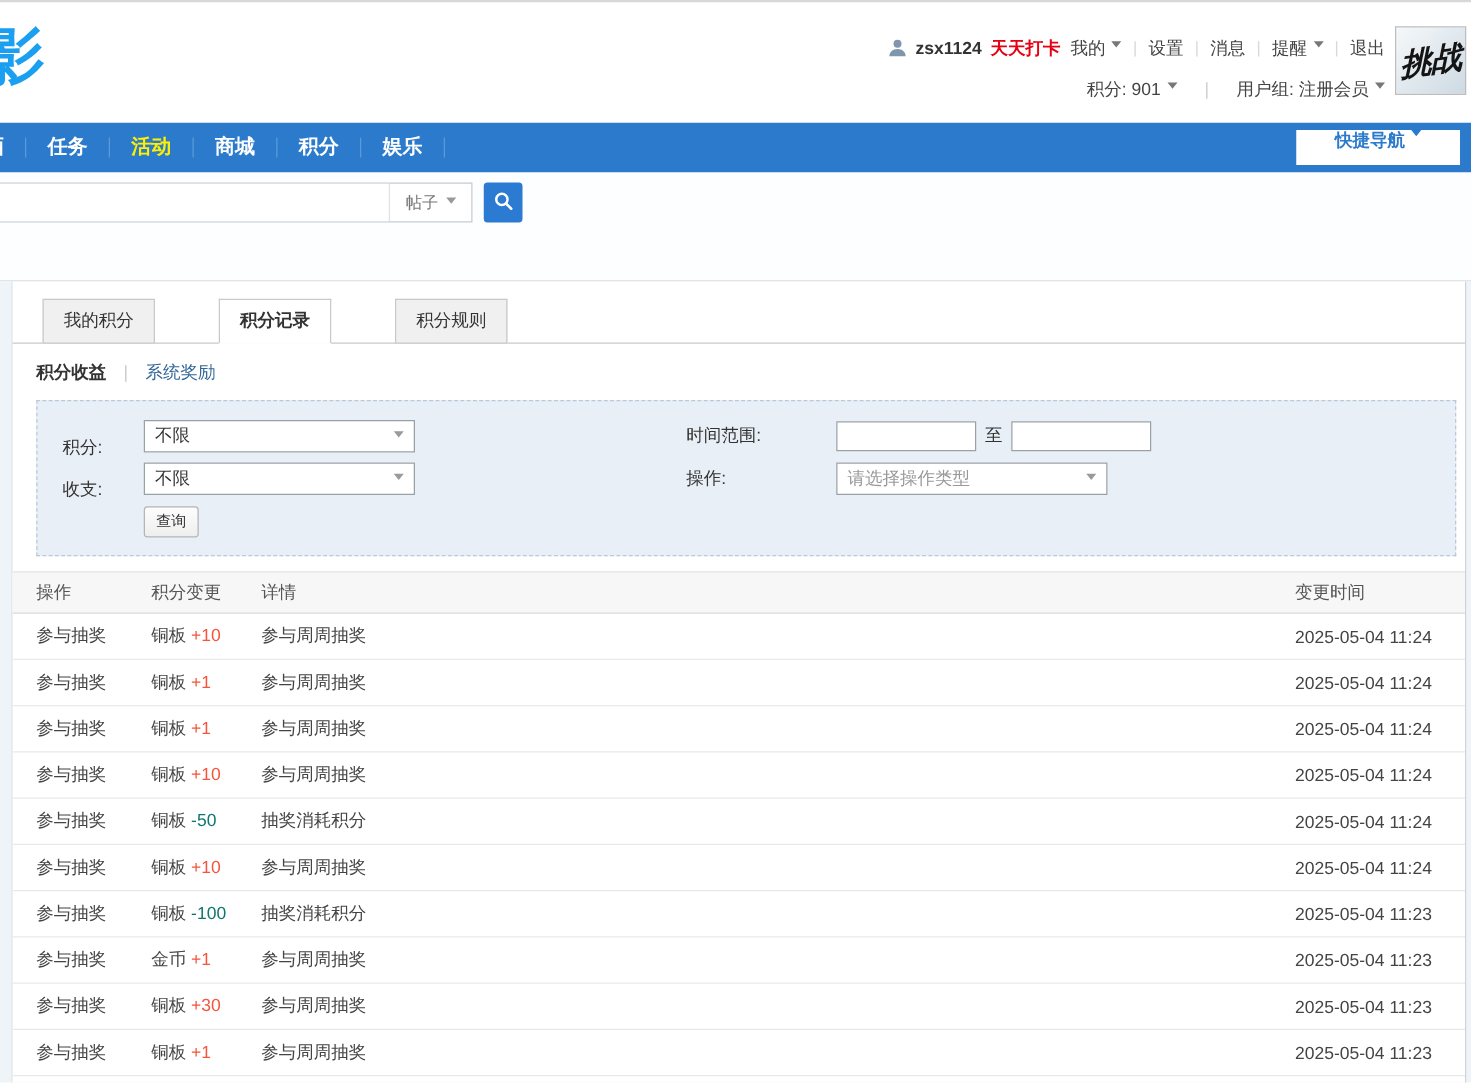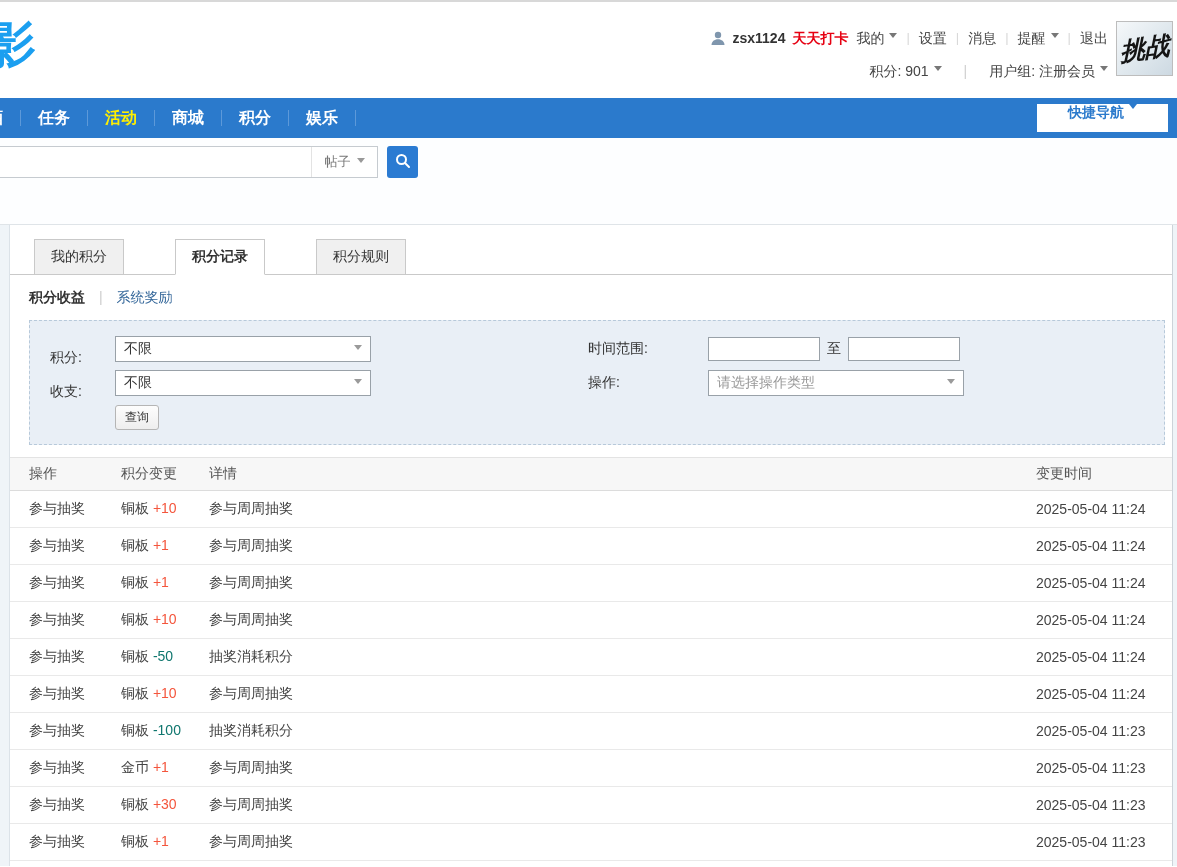--- a/index.html
+++ b/index.html
@@ -97,21 +97,21 @@
 
   
   .filter {
     margin-left:19px; width:1136px; background:#e9eff6;
     border:1px dashed #b7c9da; padding:11px 0 12px 0;
   }
   .frow { display:flex; align-items:center; height:26px; margin:4px 0 8px 0; }
   .frow:last-child { margin-bottom:2px; }
   .flabel { margin-left:20px; width:65px; font-size:14px; color:#333;margin-top:18px; }
   .fselect {
-    width:256px; height:26px; border:1px solid #99a1a8; background:#fff;
+    width:217px; height:26px; border:1px solid #99a1a8; background:#fff;
     display:flex; align-items:center; justify-content:space-between;
     padding:0 8px; font-size:14px; color:#333; cursor:pointer;
   }
   .fselect .caret { border-top-color:#9a9a9a; }
   .fselect.placeholder { color:#999; }
   .frlabel { margin-left:217px; width:120px; font-size:14px; color:#333; }
   .fdate { width:112px; height:24px; border:1px solid #99a1a8; background:#fff; font-family:inherit; padding:0 6px; }
   .fto { margin:0 7px; font-size:14px; color:#333; }
   .fbtn {
     margin-left:85px; width:44px; height:25px; border:1px solid #b5b5b5; border-radius:3px;

